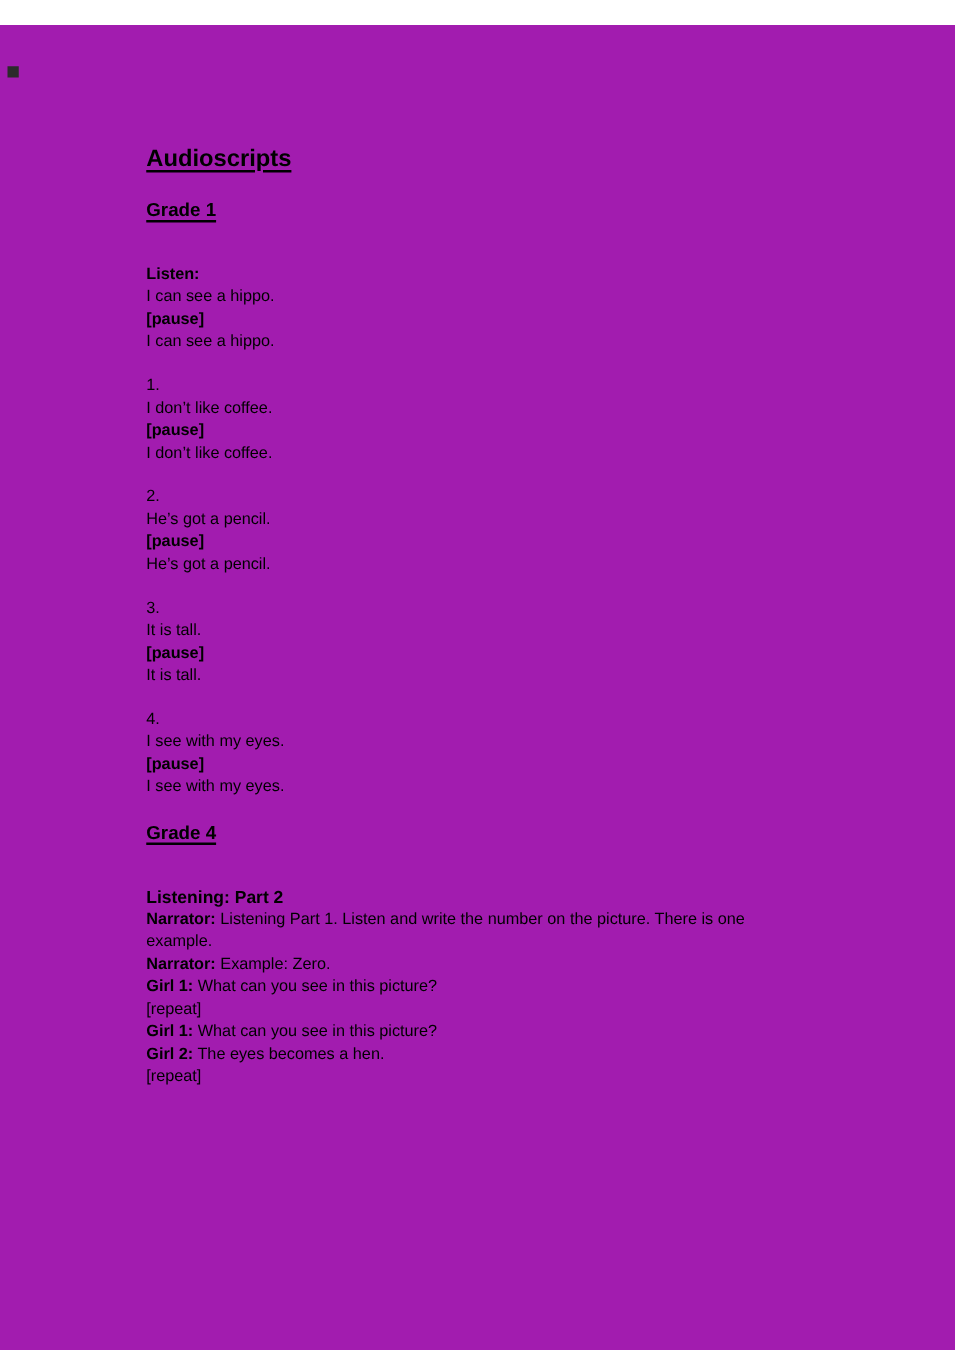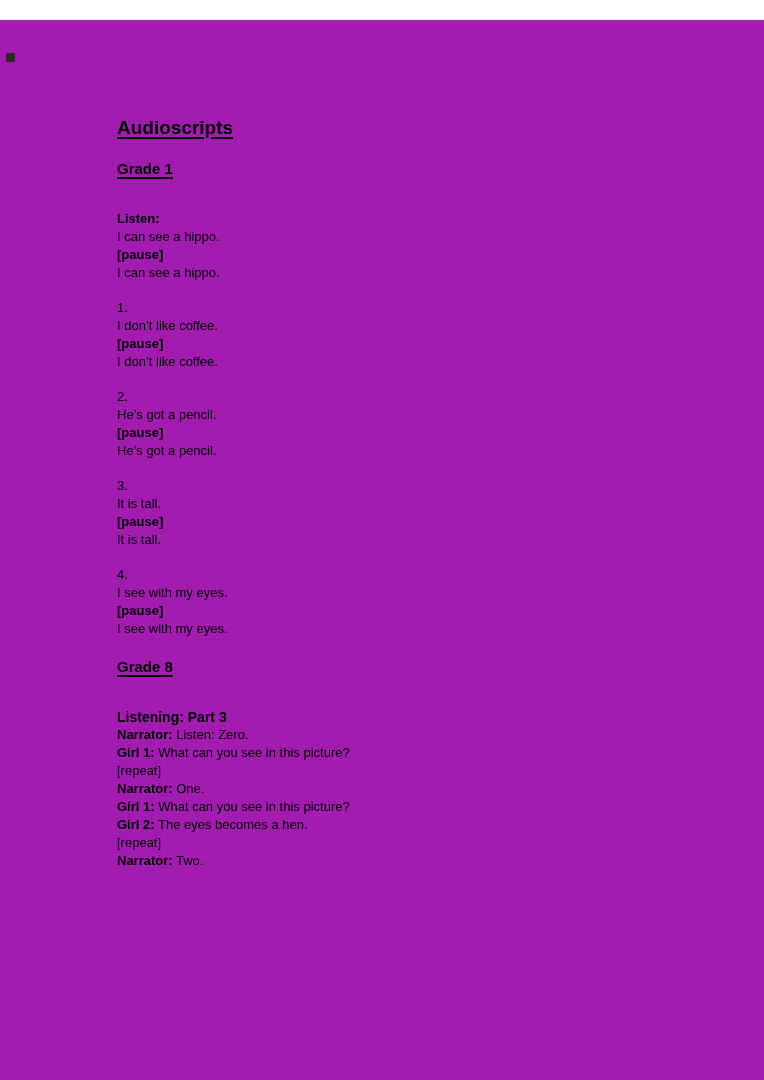--- a/index.html
+++ b/index.html
@@ -85,27 +85,26 @@
         <span class="doc-line"><span>It is tall.</span></span>
         <span class="doc-line"><span class="bold">[pause]</span></span>
         <span class="doc-line"><span>It is tall.</span></span>
       </p>
       <p class="doc-para">
         <span class="doc-line"><span>4.</span></span>
         <span class="doc-line"><span>I see with my eyes.</span></span>
         <span class="doc-line"><span class="bold">[pause]</span></span>
         <span class="doc-line"><span>I see with my eyes.</span></span>
       </p>
-      <div class="doc-h1"><span class="underlined">Grade 8</span></div>
+      <div class="doc-h1"><span class="underlined">Grade 4</span></div>
       <p class="doc-para">
-        <span class="doc-line doc-h2"><span class="bold">Listening: Part 3</span></span>
-        <span class="doc-line"><span class="bold">Narrator:</span><span> Listen: Zero.</span></span>
+        <span class="doc-line doc-h2"><span class="bold">Listening: Part 2</span></span>
+        <span class="doc-line"><span class="bold">Narrator:</span><span> Listening Part 1. Listen and write the number on the picture. There is one example.</span></span>
+        <span class="doc-line"><span class="bold">Narrator:</span><span> Example: Zero.</span></span>
         <span class="doc-line"><span class="bold">Girl 1:</span><span> What can you see in this picture?</span></span>
         <span class="doc-line"><span>[repeat]</span></span>
-        <span class="doc-line"><span class="bold">Narrator:</span><span> One.</span></span>
         <span class="doc-line"><span class="bold">Girl 1:</span><span> What can you see in this picture?</span></span>
         <span class="doc-line"><span class="bold">Girl 2:</span><span> The eyes becomes a hen.</span></span>
         <span class="doc-line"><span>[repeat]</span></span>
-        <span class="doc-line"><span class="bold">Narrator:</span><span> Two.</span></span>
       </p>
     </div>
   <div class="bottom-bar" style="background: rgb(25, 25, 25);"></div>
 </div>
 
 </body></html>

